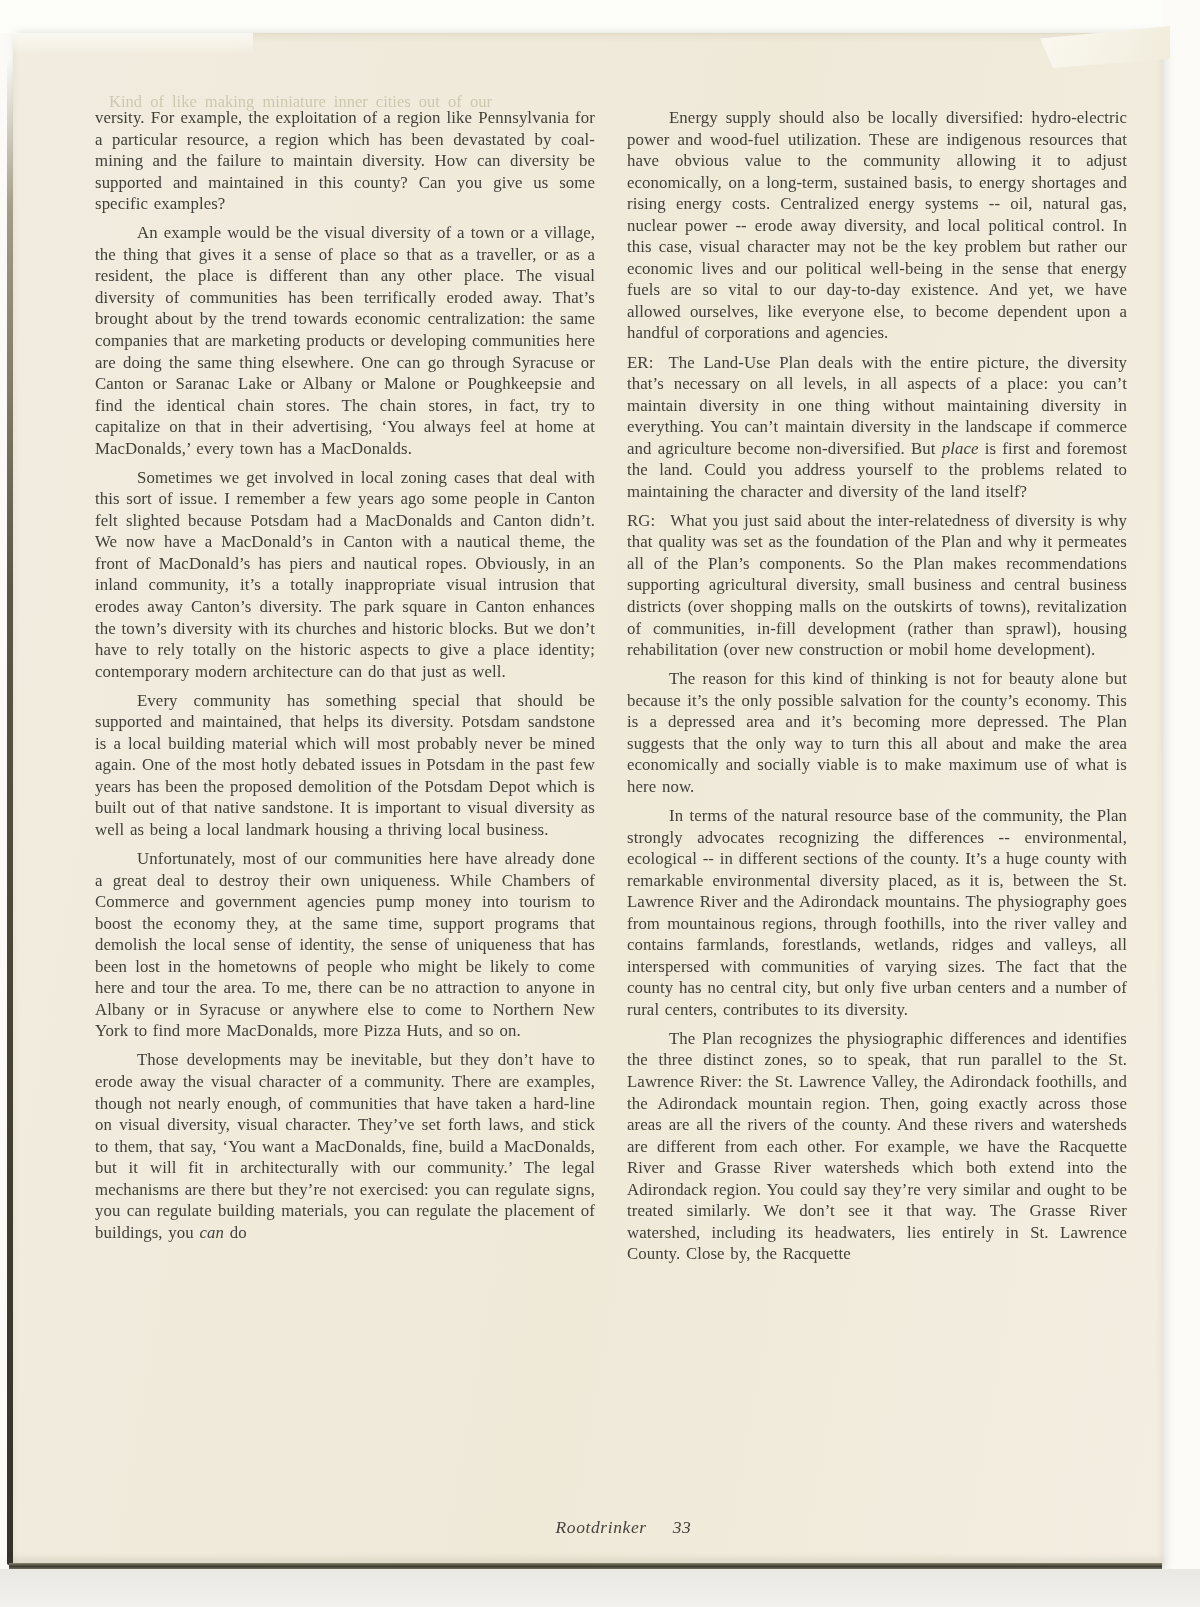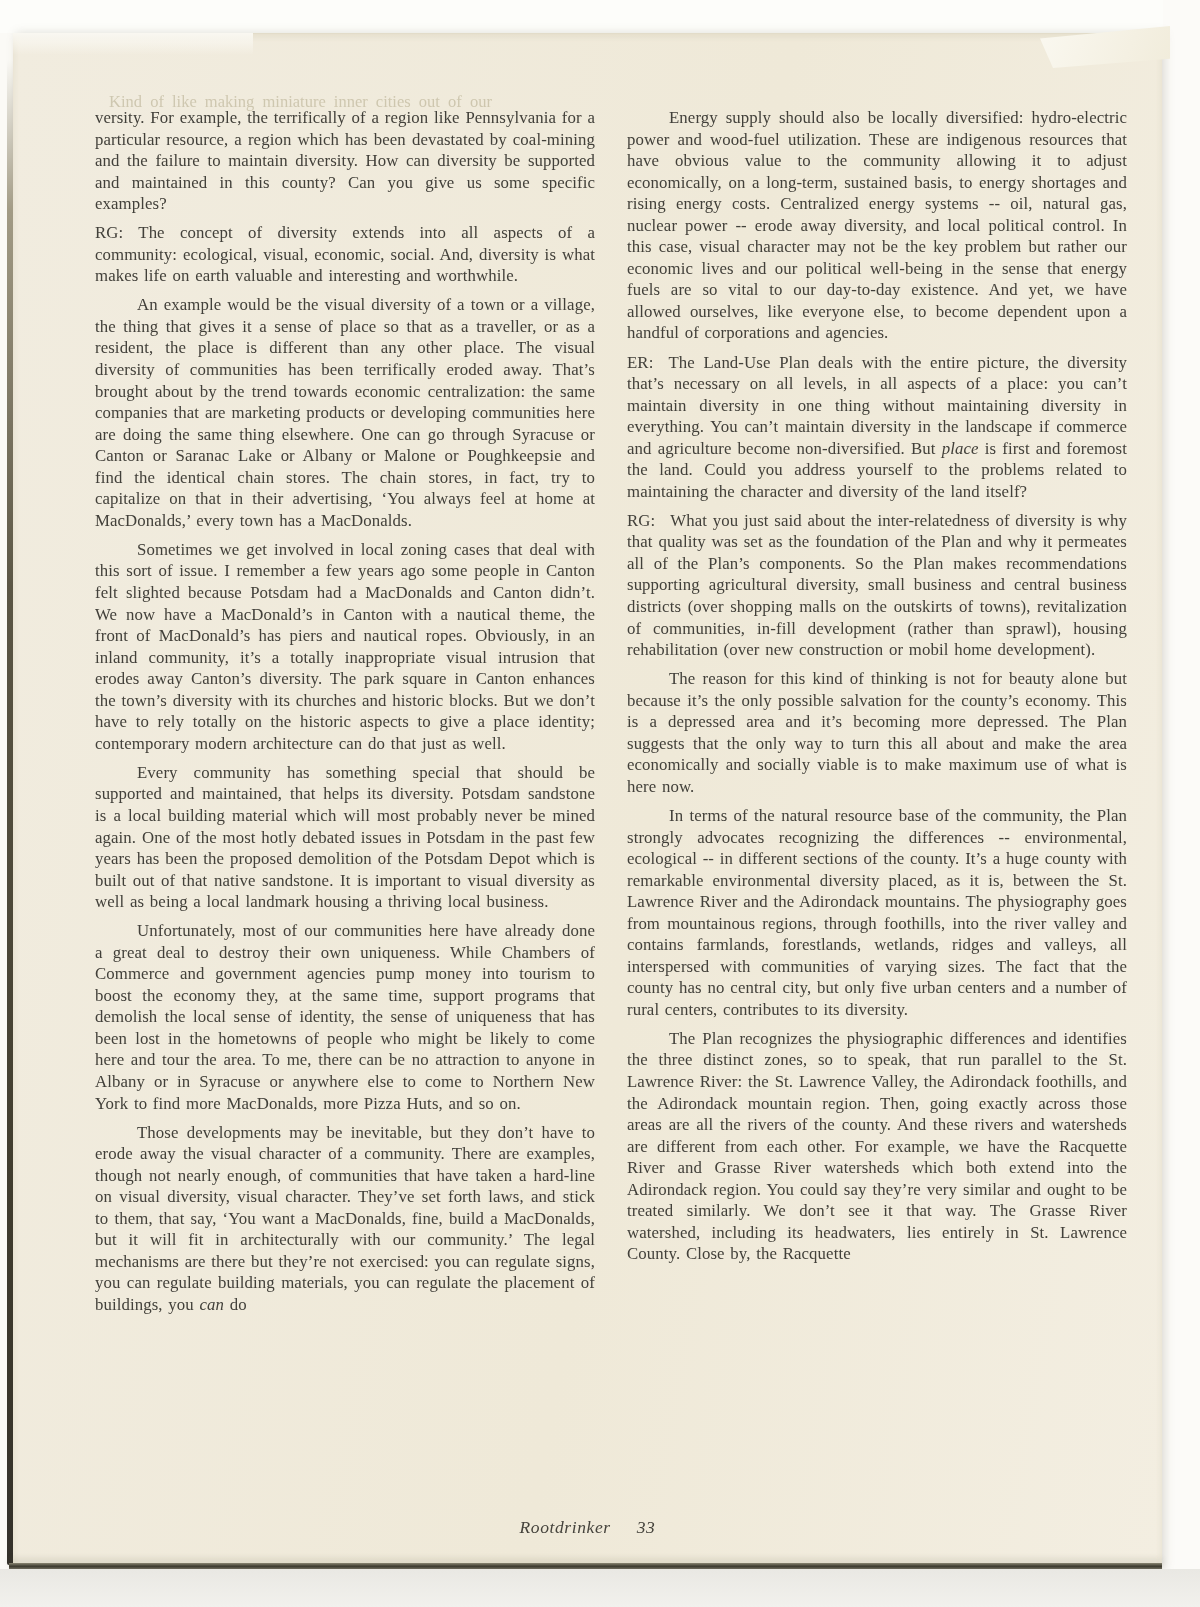--- a/index.html
+++ b/index.html
@@ -125,39 +125,39 @@
   .footer {
     position: absolute;
     left: 0;
     top: 1483px;
     width: 100%;
     text-align: center;
     font-style: italic;
     font-size: 17.5px;
     color: #45433c;
     letter-spacing: 0.6px;
+    padding-left: 36px;
   }
   .footer .pgnum { margin-left: 26px; }
 </style>
 </head>
 <body>
 
 <div class="scan-area">
 
   <div class="top-strip"></div>
   <div class="right-strip"></div>
 
   <div class="page">
 
     <div class="ghost ghost-left">Kind of like making miniature inner cities out of our</div>
 
     <div class="content">
       <div class="col">
-          <p class="para"><span>versity. For example, the terrifically of a region like Pennsylvania for a particular resource, a region which has been devastated by coal-mining and the failure to maintain diversity. How can diversity be supported and maintained in this county? Can you give us some specific examples?</span></p>
-          <p class="para sp"><span class="speaker">RG:</span><span>The concept of diversity extends into all aspects of a community: ecological, visual, economic, social. And, diversity is what makes life on earth valuable and interesting and worthwhile.</span></p>
+          <p class="para"><span>versity. For example, the exploitation of a region like Pennsylvania for a particular resource, a region which has been devastated by coal-mining and the failure to maintain diversity. How can diversity be supported and maintained in this county? Can you give us some specific examples?</span></p>
           <p class="para indent"><span>An example would be the visual diversity of a town or a village, the thing that gives it a sense of place so that as a traveller, or as a resident, the place is different than any other place. The visual diversity of communities has been terrifically eroded away. That’s brought about by the trend towards economic centralization: the same companies that are marketing products or developing communities here are doing the same thing elsewhere. One can go through Syracuse or Canton or Saranac Lake or Albany or Malone or Poughkeepsie and find the identical chain stores. The chain stores, in fact, try to capitalize on that in their advertising, ‘You always feel at home at MacDonalds,’ every town has a MacDonalds.</span></p>
           <p class="para indent"><span>Sometimes we get involved in local zoning cases that deal with this sort of issue. I remember a few years ago some people in Canton felt slighted because Potsdam had a MacDonalds and Canton didn’t. We now have a MacDonald’s in Canton with a nautical theme, the front of MacDonald’s has piers and nautical ropes. Obviously, in an inland community, it’s a totally inappropriate visual intrusion that erodes away Canton’s diversity. The park square in Canton enhances the town’s diversity with its churches and historic blocks. But we don’t have to rely totally on the historic aspects to give a place identity; contemporary modern architecture can do that just as well.</span></p>
           <p class="para indent"><span>Every community has something special that should be supported and maintained, that helps its diversity. Potsdam sandstone is a local building material which will most probably never be mined again. One of the most hotly debated issues in Potsdam in the past few years has been the proposed demolition of the Potsdam Depot which is built out of that native sandstone. It is important to visual diversity as well as being a local landmark housing a thriving local business.</span></p>
           <p class="para indent"><span>Unfortunately, most of our communities here have already done a great deal to destroy their own uniqueness. While Chambers of Commerce and government agencies pump money into tourism to boost the economy they, at the same time, support programs that demolish the local sense of identity, the sense of uniqueness that has been lost in the hometowns of people who might be likely to come here and tour the area. To me, there can be no attraction to anyone in Albany or in Syracuse or anywhere else to come to Northern New York to find more MacDonalds, more Pizza Huts, and so on.</span></p>
           <p class="para indent"><span>Those developments may be inevitable, but they don’t have to erode away the visual character of a community. There are examples, though not nearly enough, of communities that have taken a hard-line on visual diversity, visual character. They’ve set forth laws, and stick to them, that say, ‘You want a MacDonalds, fine, build a MacDonalds, but it will fit in architecturally with our community.’ The legal mechanisms are there but they’re not exercised: you can regulate signs, you can regulate building materials, you can regulate the placement of buildings, you </span><em>can</em><span> do</span></p>
         </div>
       <div class="col">
           <p class="para indent"><span>Energy supply should also be locally diversified: hydro-electric power and wood-fuel utilization. These are indigenous resources that have obvious value to the community allowing it to adjust economically, on a long-term, sustained basis, to energy shortages and rising energy costs. Centralized energy systems -- oil, natural gas, nuclear power -- erode away diversity, and local political control. In this case, visual character may not be the key problem but rather our economic lives and our political well-being in the sense that energy fuels are so vital to our day-to-day existence. And yet, we have allowed ourselves, like everyone else, to become dependent upon a handful of corporations and agencies.</span></p>
           <p class="para sp"><span class="speaker">ER:</span><span>The Land-Use Plan deals with the entire picture, the diversity that’s necessary on all levels, in all aspects of a place: you can’t maintain diversity in one thing without maintaining diversity in everything. You can’t maintain diversity in the landscape if commerce and agriculture become non-diversified. But </span><em>place</em><span> is first and foremost the land. Could you address yourself to the problems related to maintaining the character and diversity of the land itself?</span></p>
           <p class="para sp"><span class="speaker">RG:</span><span>What you just said about the inter-relatedness of diversity is why that quality was set as the foundation of the Plan and why it permeates all of the Plan’s components. So the Plan makes recommendations supporting agricultural diversity, small business and central business districts (over shopping malls on the outskirts of towns), revitalization of communities, in-fill development (rather than sprawl), housing rehabilitation (over new construction or mobil home development).</span></p>

